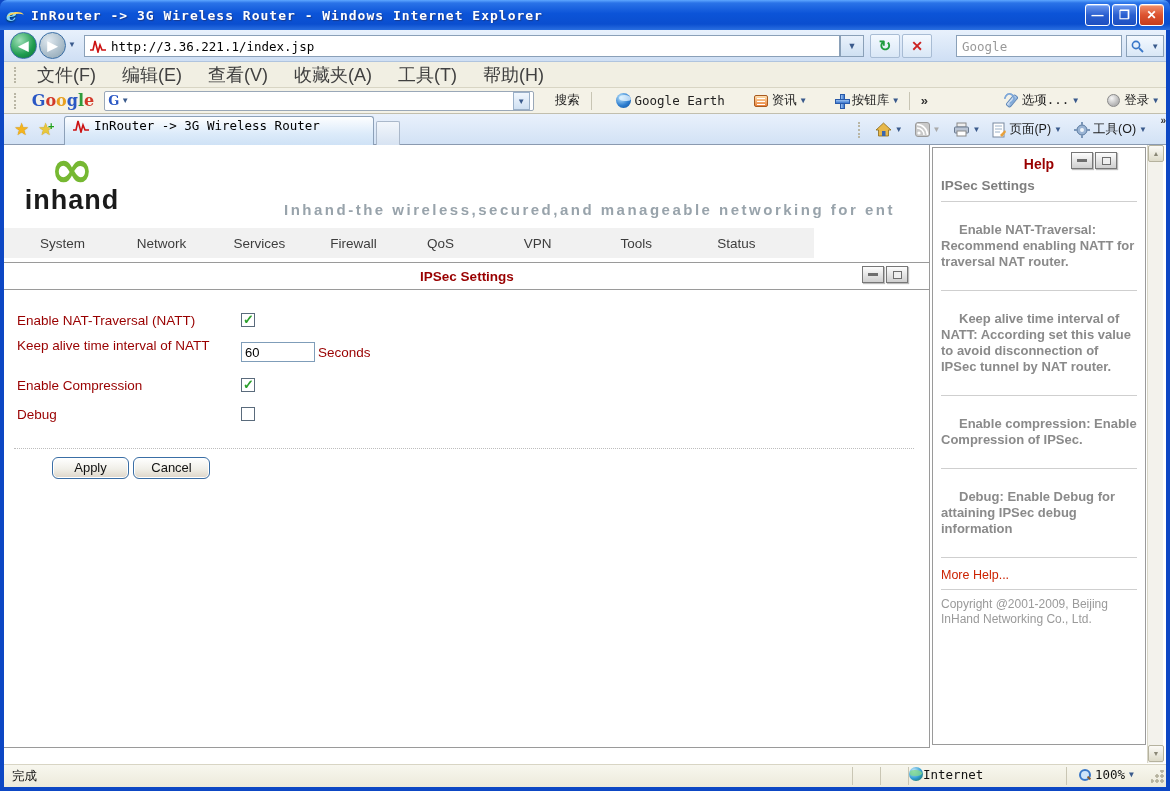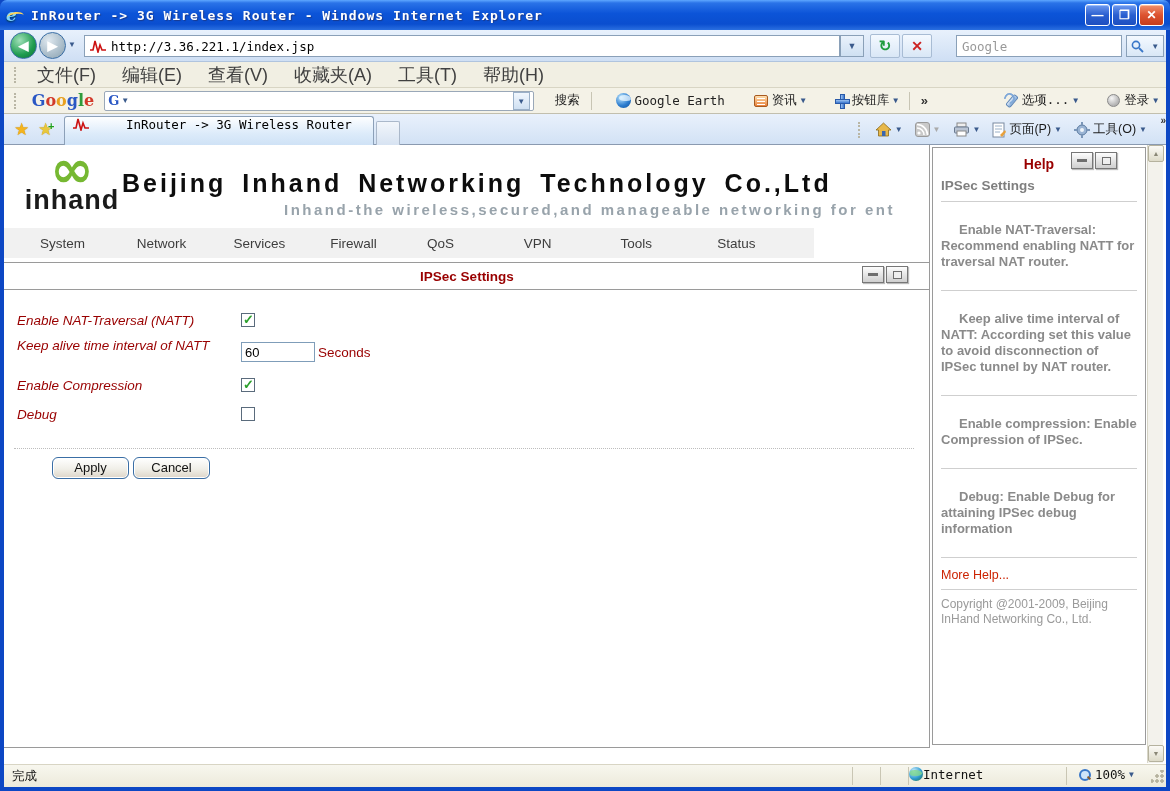--- a/index.html
+++ b/index.html
@@ -87,21 +87,21 @@
     background:radial-gradient(circle at 35% 30%,#f6f6f6,#bcbcbc 60%,#9a9a9a); border:1px solid #8a8a8a; }
 
   
   .tab-row { position:relative; height:31px; background:linear-gradient(180deg,#e9f1fc,#d2e2f5);
     border-bottom:1px solid #8a9ab0; }
   .star { position:absolute; top:5px; font-size:17px; color:#f4b41e; text-shadow:0 0 1px #b07800; }
   .star.s1{left:10px;} .star.s2{left:34px; color:#e8c83c;}
   .star-plus { position:absolute; left:44px; top:6px; font:bold 11px "Liberation Sans",sans-serif; color:#1fa01f; text-shadow:0 0 2px #fff; }
   .tab { position:absolute; left:60px; top:2px; width:310px; height:29px;
     background:linear-gradient(180deg,#fdfeff,#dcebfa 60%,#cfe2f6); border:1px solid #8ca0b8; border-bottom:0;
-    border-radius:3px 3px 0 0; display:flex; align-items:flex-start; padding:0 7px;gap:32px; }
+    border-radius:3px 3px 0 0; display:flex; align-items:flex-end; padding:12px 7px; }
   .tab-label { font:12.5px "DejaVu Sans Mono", monospace; color:#000; white-space:nowrap; overflow:hidden; }
   .tab-stub { position:absolute; left:372px; top:7px; width:24px; height:24px; background:linear-gradient(180deg,#f2f6fb,#d7e3f2);
     border:1px solid #aab8ca; border-bottom:0; border-radius:2px 2px 0 0; }
   .cmd-icons { position:absolute; right:14px; top:0; height:31px; display:flex; align-items:center; gap:2px; }
   .cmd { display:flex; align-items:center; gap:3px; padding:2px 5px; font-size:12.5px; color:#1a1a1a; }
   .cmd .drop { font-size:8px; color:#3a5a8c; }
   .overflow-chev { position:absolute; right:0; top:1px; font-size:10px; font-weight:bold; color:#333; }
 
   
   .content { position:relative; height:618px; background:#fff; overflow:hidden; }
@@ -122,21 +122,21 @@
   .form-titlebar { position:absolute; left:0; top:117px; width:926px; height:28px;
     border-top:1px solid #9a9a9a; border-bottom:1px solid #9a9a9a; background:#fff; }
   .form-title { position:absolute; left:0; width:926px; top:6px; text-align:center;
     font:bold 13.5px "Liberation Sans", sans-serif; color:#990000; }
   .panel-btns { position:absolute; right:22px; top:3px; display:flex; gap:2px; }
   .pbtn { width:22px; height:17px; border:1px solid #777; background:linear-gradient(180deg,#fdfdfd,#cfcfcf);
     display:flex; align-items:center; justify-content:center; box-shadow:1px 1px 1px #bbb; }
   .pbtn .bar { width:10px; height:3px; background:#6e6e6e; }
   .pbtn .box { width:9px; height:8px; border:1.5px solid #6e6e6e; background:#efefef; }
 
-  .f-label { position:absolute; left:13px; width:215px; font-size:13.5px; color:#990000; line-height:16px;font-style:italic; }
+  .f-label { position:absolute; left:13px; width:215px; font-size:13.5px; color:#990000; line-height:16px; }
   .f-ctl { position:absolute; left:237px; }
   .cb { width:14px; height:14px; border:1px solid #5a6b7c; background:#fff; position:relative; display:inline-block; }
   .cb.checked::after { content:"✓"; position:absolute; left:1px; top:-2px; color:#2da02d; font:bold 13px "Liberation Sans",sans-serif; }
   .txt-input { width:74px; height:20px; border:1px solid #7f9db9; font:13px "Liberation Sans",sans-serif; padding:1px 3px; }
   .suffix { position:absolute; left:314px; font-size:13.5px; color:#990000; }
   .dotted { position:absolute; left:10px; top:303px; width:900px; border-top:1px dotted #bdbdbd; }
   .xp-btn { position:absolute; top:312px; width:77px; height:22px; border:1px solid #3a6ea5; border-radius:6px;
     background:linear-gradient(180deg,#ffffff,#f0efe8 55%,#ddd5c8); font:13px "Liberation Sans",sans-serif; color:#111;
     text-align:center; line-height:20px; box-shadow:inset 0 0 0 1px #fff; }
 
@@ -340,21 +340,20 @@
     </div>
 
     <div class="content">
       <div class="main">
 
         <div class="hdr">
           <span class="logo">
             <span class="logo-inf">∞</span>
             <span class="logo-word">inhand</span>
           </span>
-          <span class="company">Beijing Inhand Networking Technology Co.,Ltd</span>
           <span class="tagline">Inhand-the wireless,secured,and manageable networking for ent</span>
         </div>
 
         <div class="nav">
           <span class="nav-item">System</span>
           <span class="nav-item">Network</span>
           <span class="nav-item">Services</span>
           <span class="nav-item">Firewall</span>
           <span class="nav-item">QoS</span>
           <span class="nav-item">VPN</span>

